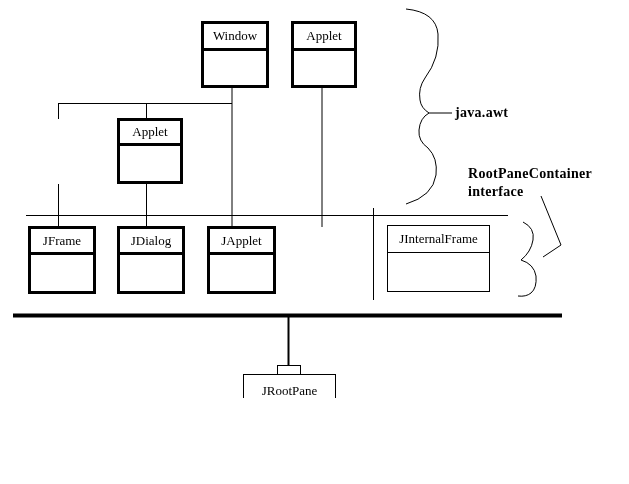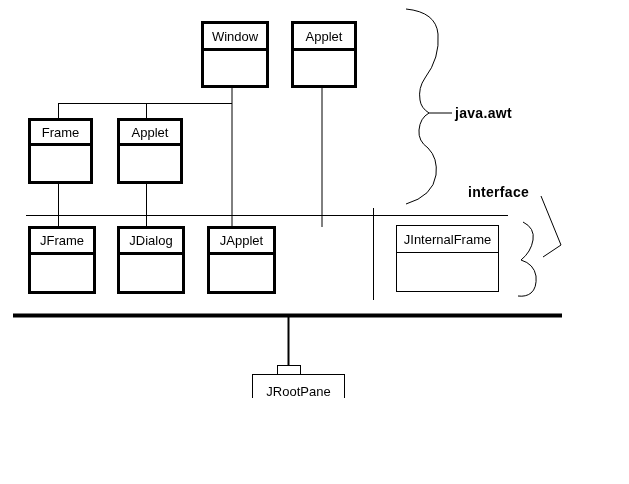--- a/index.html
+++ b/index.html
@@ -1,41 +1,41 @@
 <!DOCTYPE html>
 <html><head>
 <meta charset="utf-8">
 <style>
   html, body { margin: 0; padding: 0; background: #ffffff; }
   .canvas {
     position: relative;
     width: 629px;
     height: 398px;
     background: #ffffff;
-    font-family: Liberation Sans, sans-serif;
+    font-family: Liberation Serif, serif;
     overflow: hidden;
   }
   .lines-layer { position: absolute; left: 0; top: 0; }
   .cbox {
     position: absolute;
     box-sizing: border-box;
     border: 3px solid #000;
     background: #ffffff;
   }
   .cbox .title {
     box-sizing: border-box;
     border-bottom: 3px solid #000;
     display: flex;
     align-items: center;
     justify-content: center;
     font-size: 13px;
     color: #000;
     white-space: nowrap;
   }
-  .cbox.thin { border-width: 1px; margin-left: 9px; }
+  .cbox.thin { border-width: 1px; }
   .cbox.thin .title { border-bottom-width: 1px; }
   .tab {
     position: absolute;
     box-sizing: border-box;
     border: 1px solid #000;
     background: #ffffff;
   }
   .ann {
     position: absolute;
     font-weight: bold;
@@ -84,25 +84,20 @@
       <span>Window</span>
     </div>
   </div>
 
   <div class="cbox" style="left:291px;top:21px;width:66px;height:67px">
     <div class="title" style="height:27px">
       <span>Applet</span>
     </div>
   </div>
 
-  <div class="cbox" style="left:28px;top:118px;width:65px;height:66px">
-    <div class="title" style="height:25px">
-      <span>Frame</span>
-    </div>
-  </div>
 
   <div class="cbox" style="left:117px;top:118px;width:66px;height:66px">
     <div class="title" style="height:25px">
       <span>Applet</span>
     </div>
   </div>
 
   <div class="cbox" style="left:28px;top:226px;width:68px;height:68px">
     <div class="title" style="height:26px">
       <span>JFrame</span>
@@ -130,15 +125,16 @@
 
   <div class="tab" style="left:277px;top:365px;width:24px;height:10px"></div>
 
   <div class="cbox thin" style="left:243px;top:374px;width:93px;height:94px">
     <div class="title" style="height:33px">
       <span>JRootPane</span>
     </div>
   </div>
 
   <div class="ann" style="left:455px;top:105px">java.awt</div>
+  <div class="ann" style="left:468px;top:166px">RootPaneContainer</div>
   <div class="ann" style="left:468px;top:184px">interface</div>
 
 </div>
 
 </body></html>

